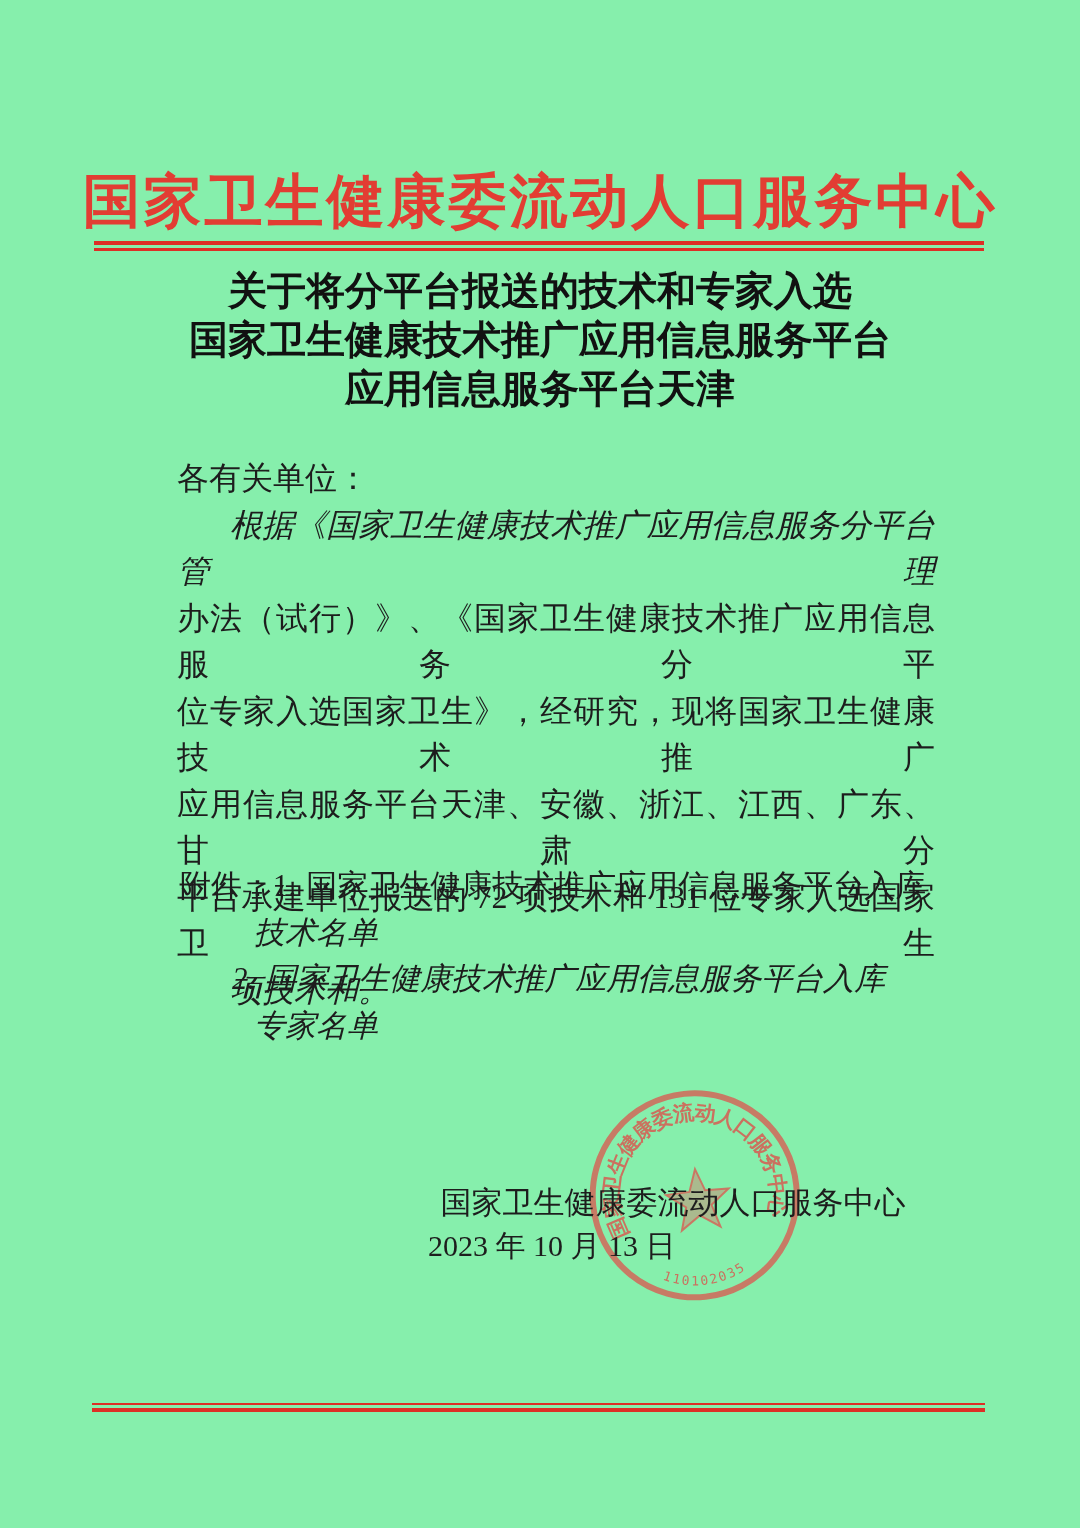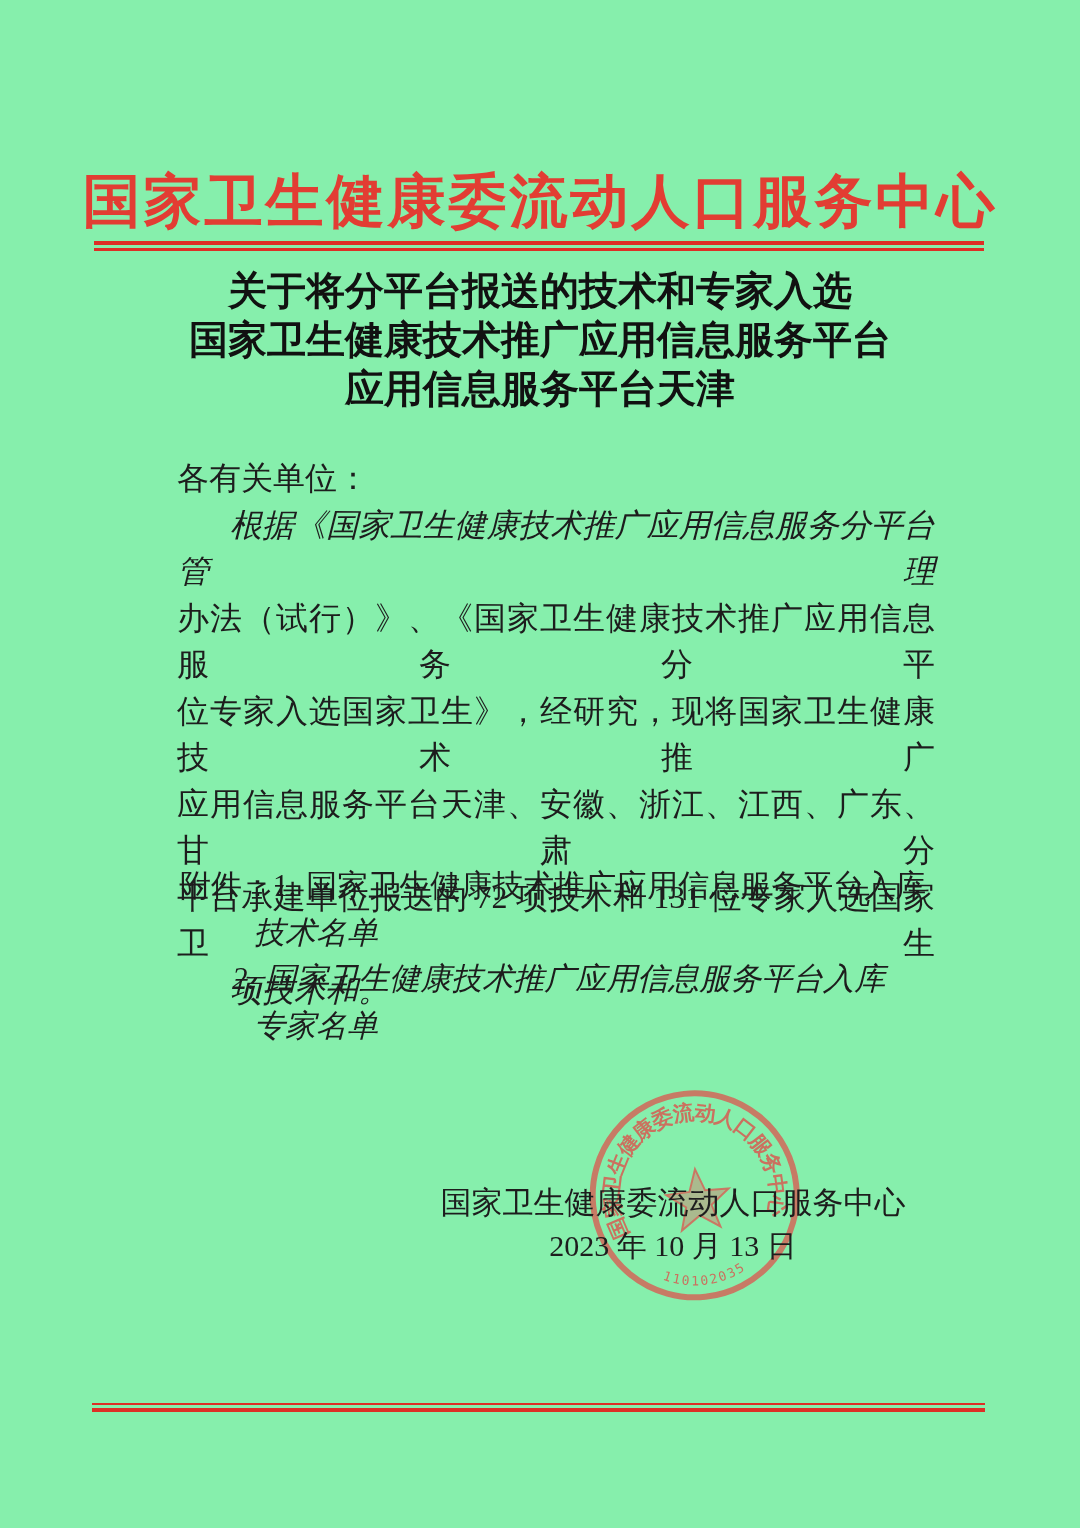--- a/index.html
+++ b/index.html
@@ -86,21 +86,20 @@
     width: 490px;
     text-align: center;
     font-size: 31px;
     white-space: nowrap;
   }
   .signature-date {
     position: absolute;
     top: 1226px;
     left: 428px;
     width: 490px;
-    text-align: center;
     font-size: 30px;
     white-space: nowrap;
   }
   
   .seal {
     position: absolute;
     top: 1086px;
     left: 586px;
     width: 224px;
     height: 224px;

